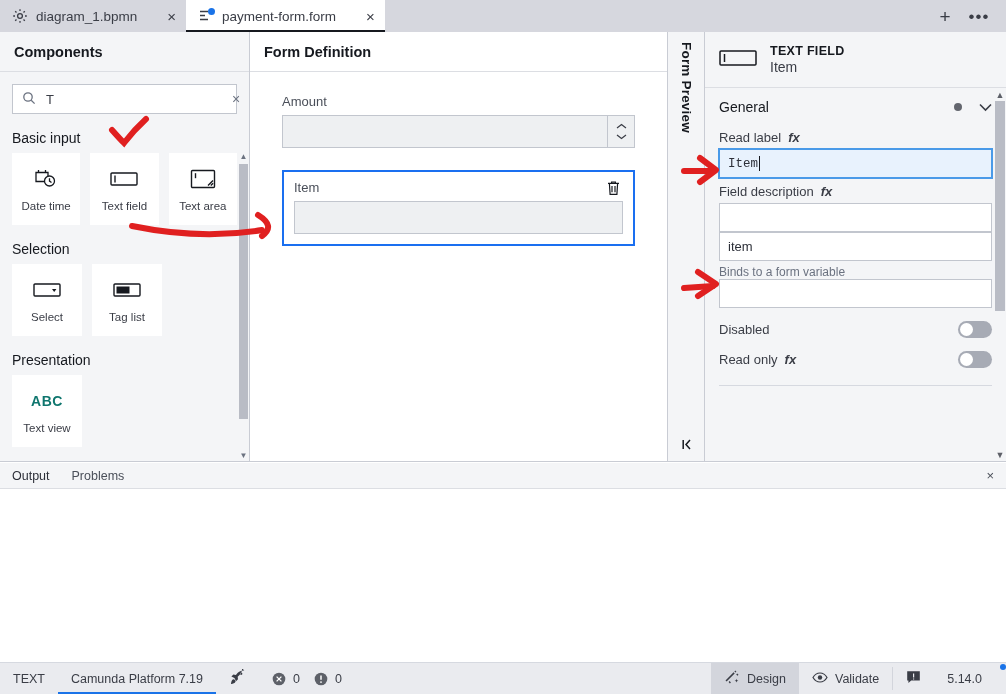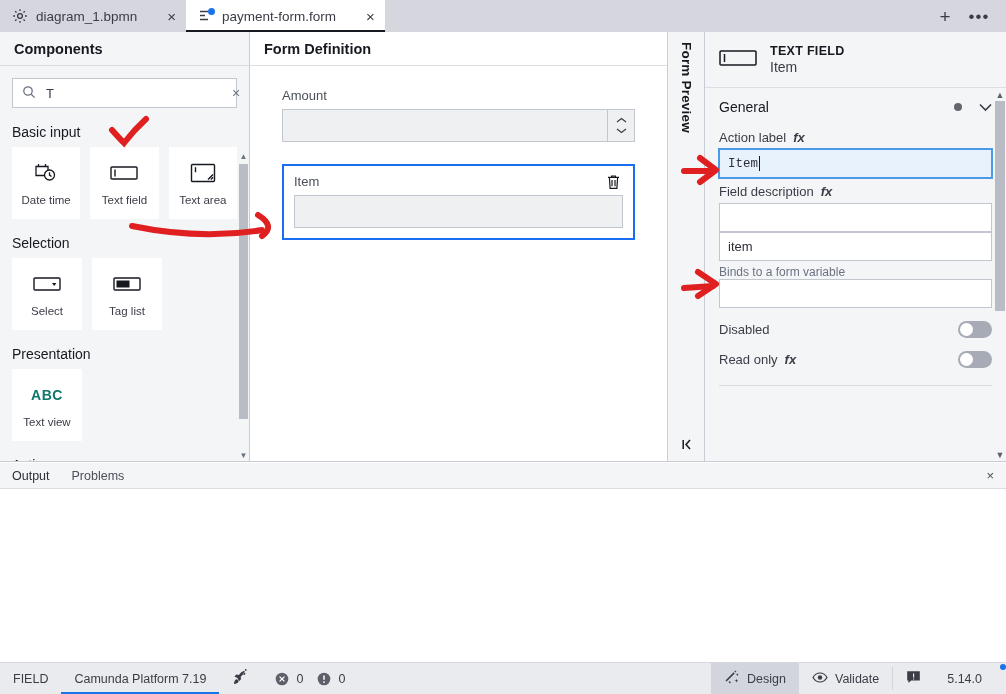--- a/index.html
+++ b/index.html
@@ -60,21 +60,21 @@
     border-bottom:1px solid #c9ccd4;
   }
 
   
   #components-panel {
     width:250px; flex:none; background:#f4f5f7;
     border-right:1px solid #c9ccd4;
     display:flex; flex-direction:column; position:relative;
   }
   .panel-head {
-    height:34px; display:flex; align-items:center;
+    height:40px; display:flex; align-items:center;
     padding:0 14px; font-weight:bold; font-size:14.5px;
     color:#16191f; border-bottom:1px solid #dcdee3;
   }
   #components-body {
     flex:1; position:relative; overflow:hidden; padding:12px 12px 0 12px;
   }
   .search-wrap {
     display:flex; align-items:center; gap:8px;
     height:30px; background:#ffffff;
     border:1px solid #c2c6ce; padding:0 9px;
@@ -477,21 +477,21 @@
           <span>General</span>
           <span class="dot"></span>
           <span class="chev">
             <svg width="13" height="9" viewBox="0 0 13 9" fill="none" stroke="#3a3d46" stroke-width="1.6">
                 <path d="M1 1.5l5.5 5.5L12 1.5"></path>
               </svg>
           </span>
         </div>
 
         <div class="prop-label">
-          <span>Action label</span>
+          <span>Read label</span>
           <span class="fx">fx</span>
         </div>
         <div class="prop-input focused">
           <span class="mono">Item</span>
             <span class="caret"></span>
         </div>
 
         <div class="prop-label">
           <span>Field description</span>
           <span class="fx">fx</span>
@@ -539,21 +539,21 @@
 <div id="output-panel">
   <div id="output-tabs">
     <span class="otab active">Output</span>
     <span class="otab">Problems</span>
     <span class="oclose">×</span>
   </div>
   <div id="output-content"></div>
 </div>
 
 <div id="statusbar">
-  <div class="sb-item">FIELD</div>
+  <div class="sb-item">TEXT</div>
   <div class="sb-item active-underline">Camunda Platform 7.19</div>
   <div class="sb-item">
     <span>
       <svg width="17" height="17" viewBox="0 0 17 17" fill="#3a3d46">
         <path d="M15.3 1.6c-2.6-.3-5 .7-6.8 2.5L6.9 5.9l-2.5-.3-2 2 3 1.4.2.2 1.4 3 2-2-.3-2.5 1.8-1.8c1.8-1.8 2.8-4.2 2.5-6.8zM11.4 5.6a1.1 1.1 0 1 1 1.6-1.6 1.1 1.1 0 0 1-1.6 1.6z"></path>
         <path d="M3.2 11.1c-.9.9-1.2 3.8-1.2 3.8s2.9-.3 3.8-1.2a1.85 1.85 0 1 0-2.6-2.6z"></path>
       </svg>
     </span>
   </div>
   <div class="sb-item plain">

